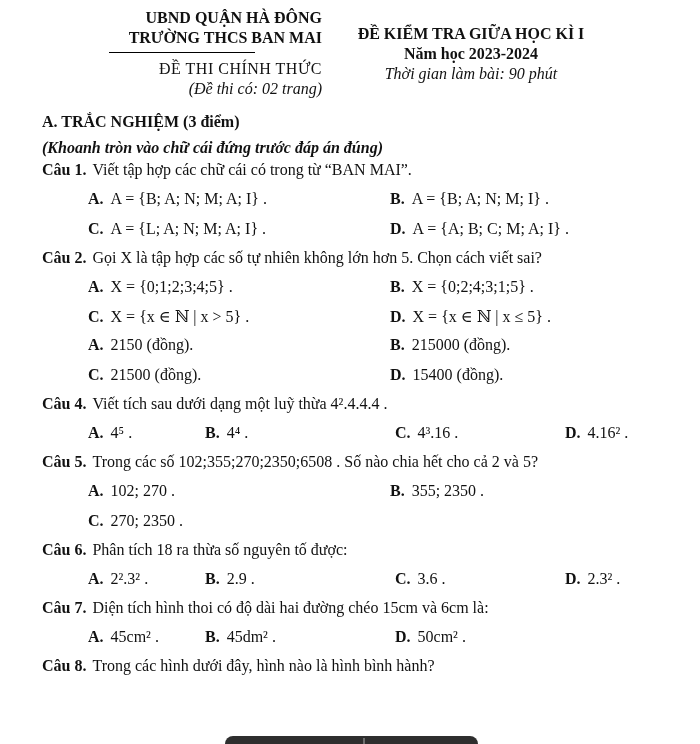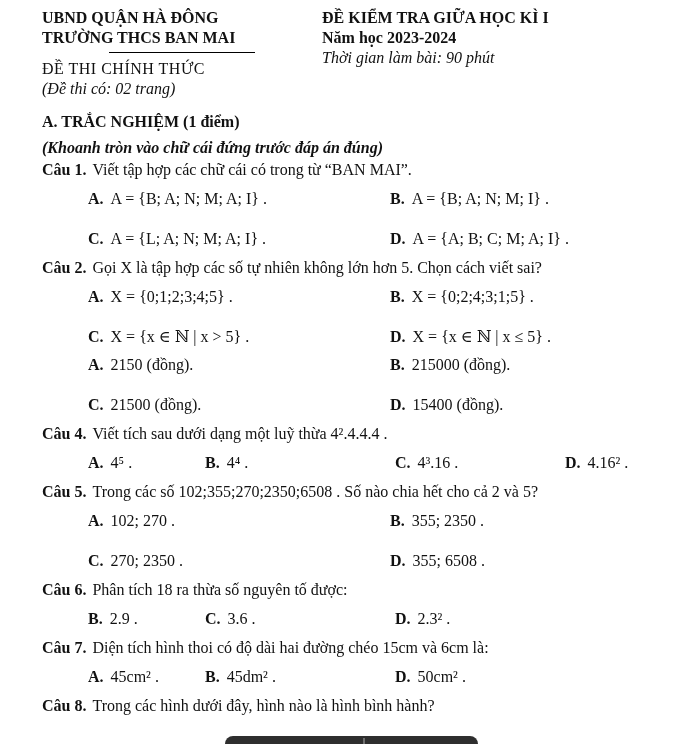--- a/index.html
+++ b/index.html
@@ -4,37 +4,37 @@
 <style>
   html,body{margin:0;padding:0;background:#ffffff;}
   body{
     width:700px;height:744px;overflow:hidden;position:relative;
     font-family:"Liberation Serif","DejaVu Serif",serif;
     color:#111;font-size:16px;
   }
   .page{padding:8px 40px 0 42px;position:relative;}
   
   .hdr{display:flex;align-items:flex-start;}
-  .hdr-left{width:280px;text-align:left;}
-  .hdr-right{flex:1;padding-right:40px;}
+  .hdr-left{width:280px;text-align:right;}
+  .hdr-right{flex:1;text-align:center;padding-right:40px;margin-top:16px;}
   .hl1,.hl2,.hr1,.hr2{font-weight:bold;line-height:20px;}
   .hr3{line-height:20px;}
   .hr4{font-style:italic;line-height:20px;}
   .hl-rule{width:146px;border:0;border-top:1.6px solid #000;margin:4px auto 6px auto;}
   .hl3{line-height:20px;margin-top:6px;letter-spacing:.5px;}
   .hl4{font-style:italic;line-height:20px;}
   
   .sec-title{font-weight:bold;margin-top:12px;line-height:21px;}
   .sec-instr{font-weight:bold;font-style:italic;margin-top:5px;line-height:21px;}
   .qwrap{}
   
   .q{margin-bottom:7px;}
   .stmt{margin:0 0 6px 0;line-height:24px;}
   .qlabel{font-weight:bold;margin-right:6px;}
-  .opts{display:grid;margin-left:46px;row-gap:19px;}
+  .opts{display:grid;margin-left:46px;row-gap:9px;}
   .opts.two{grid-template-columns:302px 1fr;}
   .opts.four{grid-template-columns:117px 190px 170px 1fr;}
   .opt{line-height:21px;white-space:nowrap;}
   .opt b{margin-right:7px;}
   
   .crop-bar{
     position:absolute;left:225px;bottom:0;width:253px;height:8px;
     background:#2e2e2e;border-radius:10px 10px 0 0;
   }
   .crop-bar .divider{
@@ -54,21 +54,21 @@
       <div class="hl3">ĐỀ THI CHÍNH THỨC</div>
       <div class="hl4">(Đề thi có: 02 trang)</div>
     </div>
     <div class="hdr-right">
       <div class="hr1">ĐỀ KIỂM TRA GIỮA HỌC KÌ I</div>
       <div class="hr2">Năm học 2023-2024</div>
       <div class="hr4">Thời gian làm bài: 90 phút</div>
     </div>
   </div>
 
-  <div class="sec-title">A. TRẮC NGHIỆM (1 điểm)</div>
+  <div class="sec-title">A. TRẮC NGHIỆM (3 điểm)</div>
   <div class="sec-instr">(Khoanh tròn vào chữ cái đứng trước đáp án đúng)</div>
 
   <div class="qwrap">
 
     <div class="q">
       <p class="stmt"><b class="qlabel">Câu 1.</b><span>Viết tập hợp các chữ cái có trong từ “BAN MAI”.</span></p>
       <div class="opts two">
         <div class="opt"><b>A.</b><span>A = {B; A; N; M; A; I} .</span></div>
         <div class="opt"><b>B.</b><span>A = {B; A; N; M; I} .</span></div>
         <div class="opt"><b>C.</b><span>A = {L; A; N; M; A; I} .</span></div>
@@ -104,27 +104,27 @@
         <div class="opt"><b>D.</b><span>4.16² .</span></div>
       </div>
     </div>
 
     <div class="q">
       <p class="stmt"><b class="qlabel">Câu 5.</b><span>Trong các số 102;355;270;2350;6508 . Số nào chia hết cho cả 2 và 5?</span></p>
       <div class="opts two">
         <div class="opt"><b>A.</b><span>102; 270 .</span></div>
         <div class="opt"><b>B.</b><span>355; 2350 .</span></div>
         <div class="opt"><b>C.</b><span>270; 2350 .</span></div>
-        <div class="opt"><b>D.</b><span>355; 6508 .</span></div>
       </div>
     </div>
 
     <div class="q">
       <p class="stmt"><b class="qlabel">Câu 6.</b><span>Phân tích 18 ra thừa số nguyên tố được:</span></p>
       <div class="opts four">
+        <div class="opt"><b>A.</b><span>2².3² .</span></div>
         <div class="opt"><b>B.</b><span>2.9 .</span></div>
         <div class="opt"><b>C.</b><span>3.6 .</span></div>
         <div class="opt"><b>D.</b><span>2.3² .</span></div>
       </div>
     </div>
 
     <div class="q">
       <p class="stmt"><b class="qlabel">Câu 7.</b><span>Diện tích hình thoi có độ dài hai đường chéo 15cm và 6cm là:</span></p>
       <div class="opts four">
         <div class="opt"><b>A.</b><span>45cm² .</span></div>

